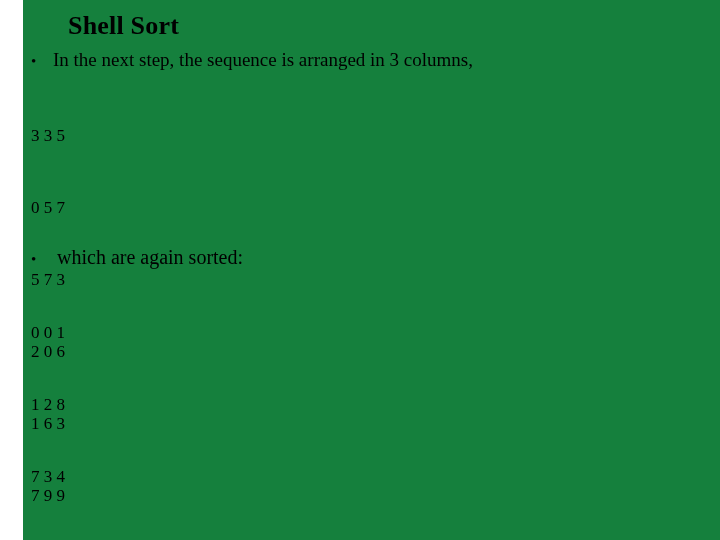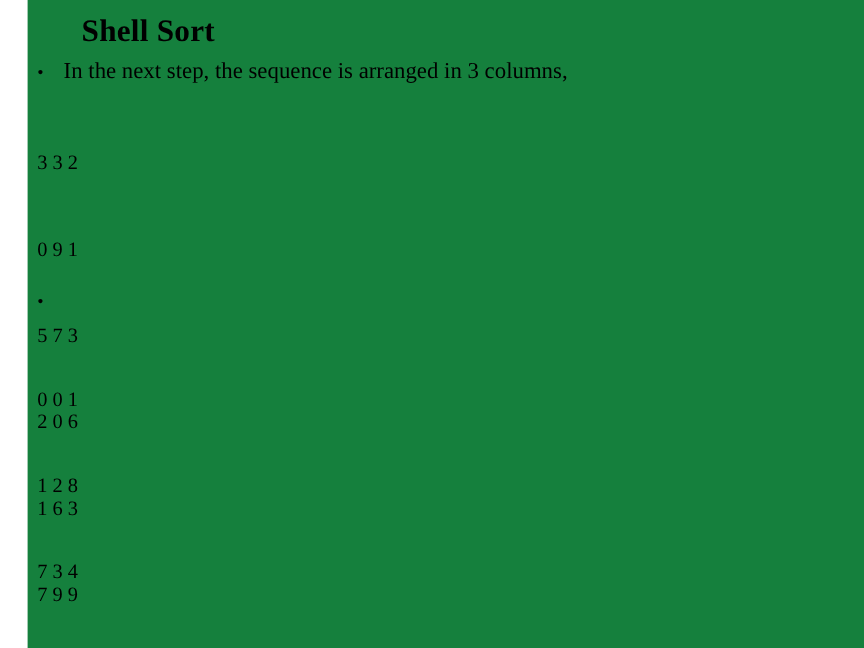--- a/index.html
+++ b/index.html
@@ -100,31 +100,32 @@
 <div class="slide">
 
   <div class="slide-title">Shell Sort</div>
 
   <div class="bullet-line" id="bullet-1">
     <span class="bullet-glyph">•</span>
     <span class="bullet-text">In the next step, the sequence is arranged in 3 columns,</span>
   </div>
 
   <div class="num-block" id="num-block-1">
-    <div class="num-row">3 3 2</div>
-    <div class="num-row">0 9 1</div>
+    <div class="num-row">3 3 5</div>
+    <div class="num-row">0 5 7</div>
     <div class="num-row">5 7 3</div>
     <div class="num-row">2 0 6</div>
     <div class="num-row">1 6 3</div>
     <div class="num-row">7 9 9</div>
     
   </div>
 
   <div class="bullet-line" id="bullet-2">
     <span class="bullet-glyph">•</span>
+    <span class="bullet-text">which are again sorted:</span>
   </div>
 
   <div class="num-block" id="num-block-2">
     <div class="num-row">0 0 1</div>
     <div class="num-row">1 2 8</div>
     <div class="num-row">7 3 4</div>
     <div class="num-row">4 5 6</div>
     
     
     

